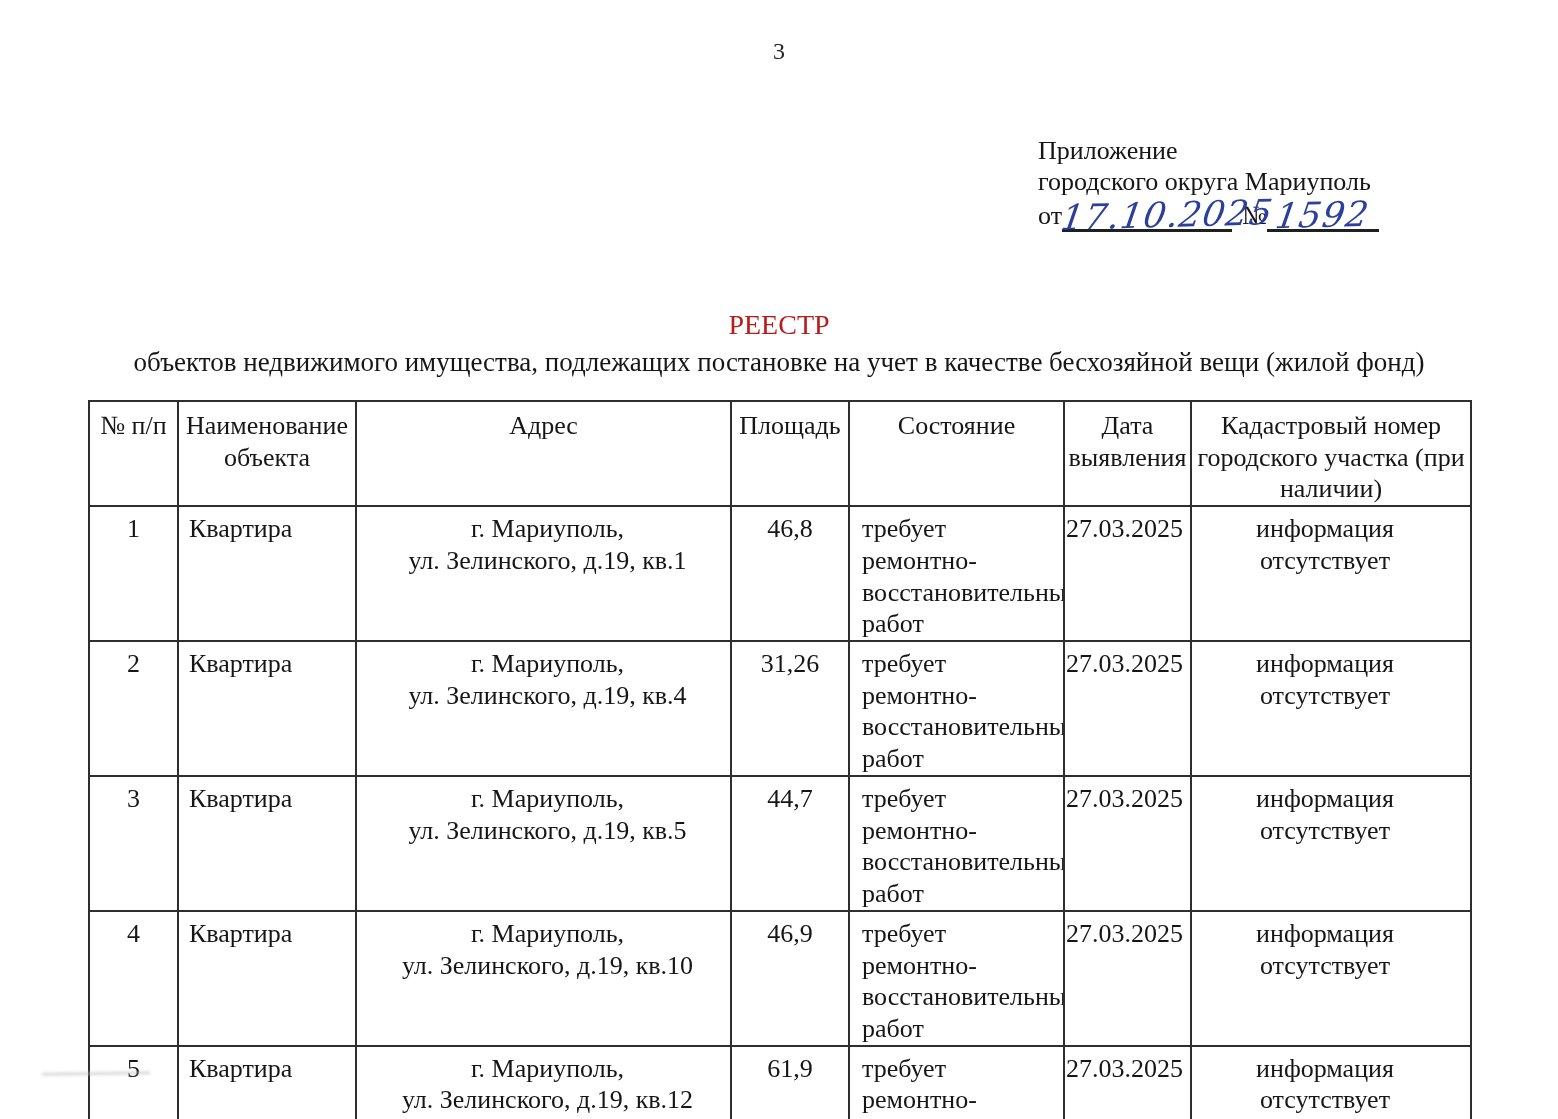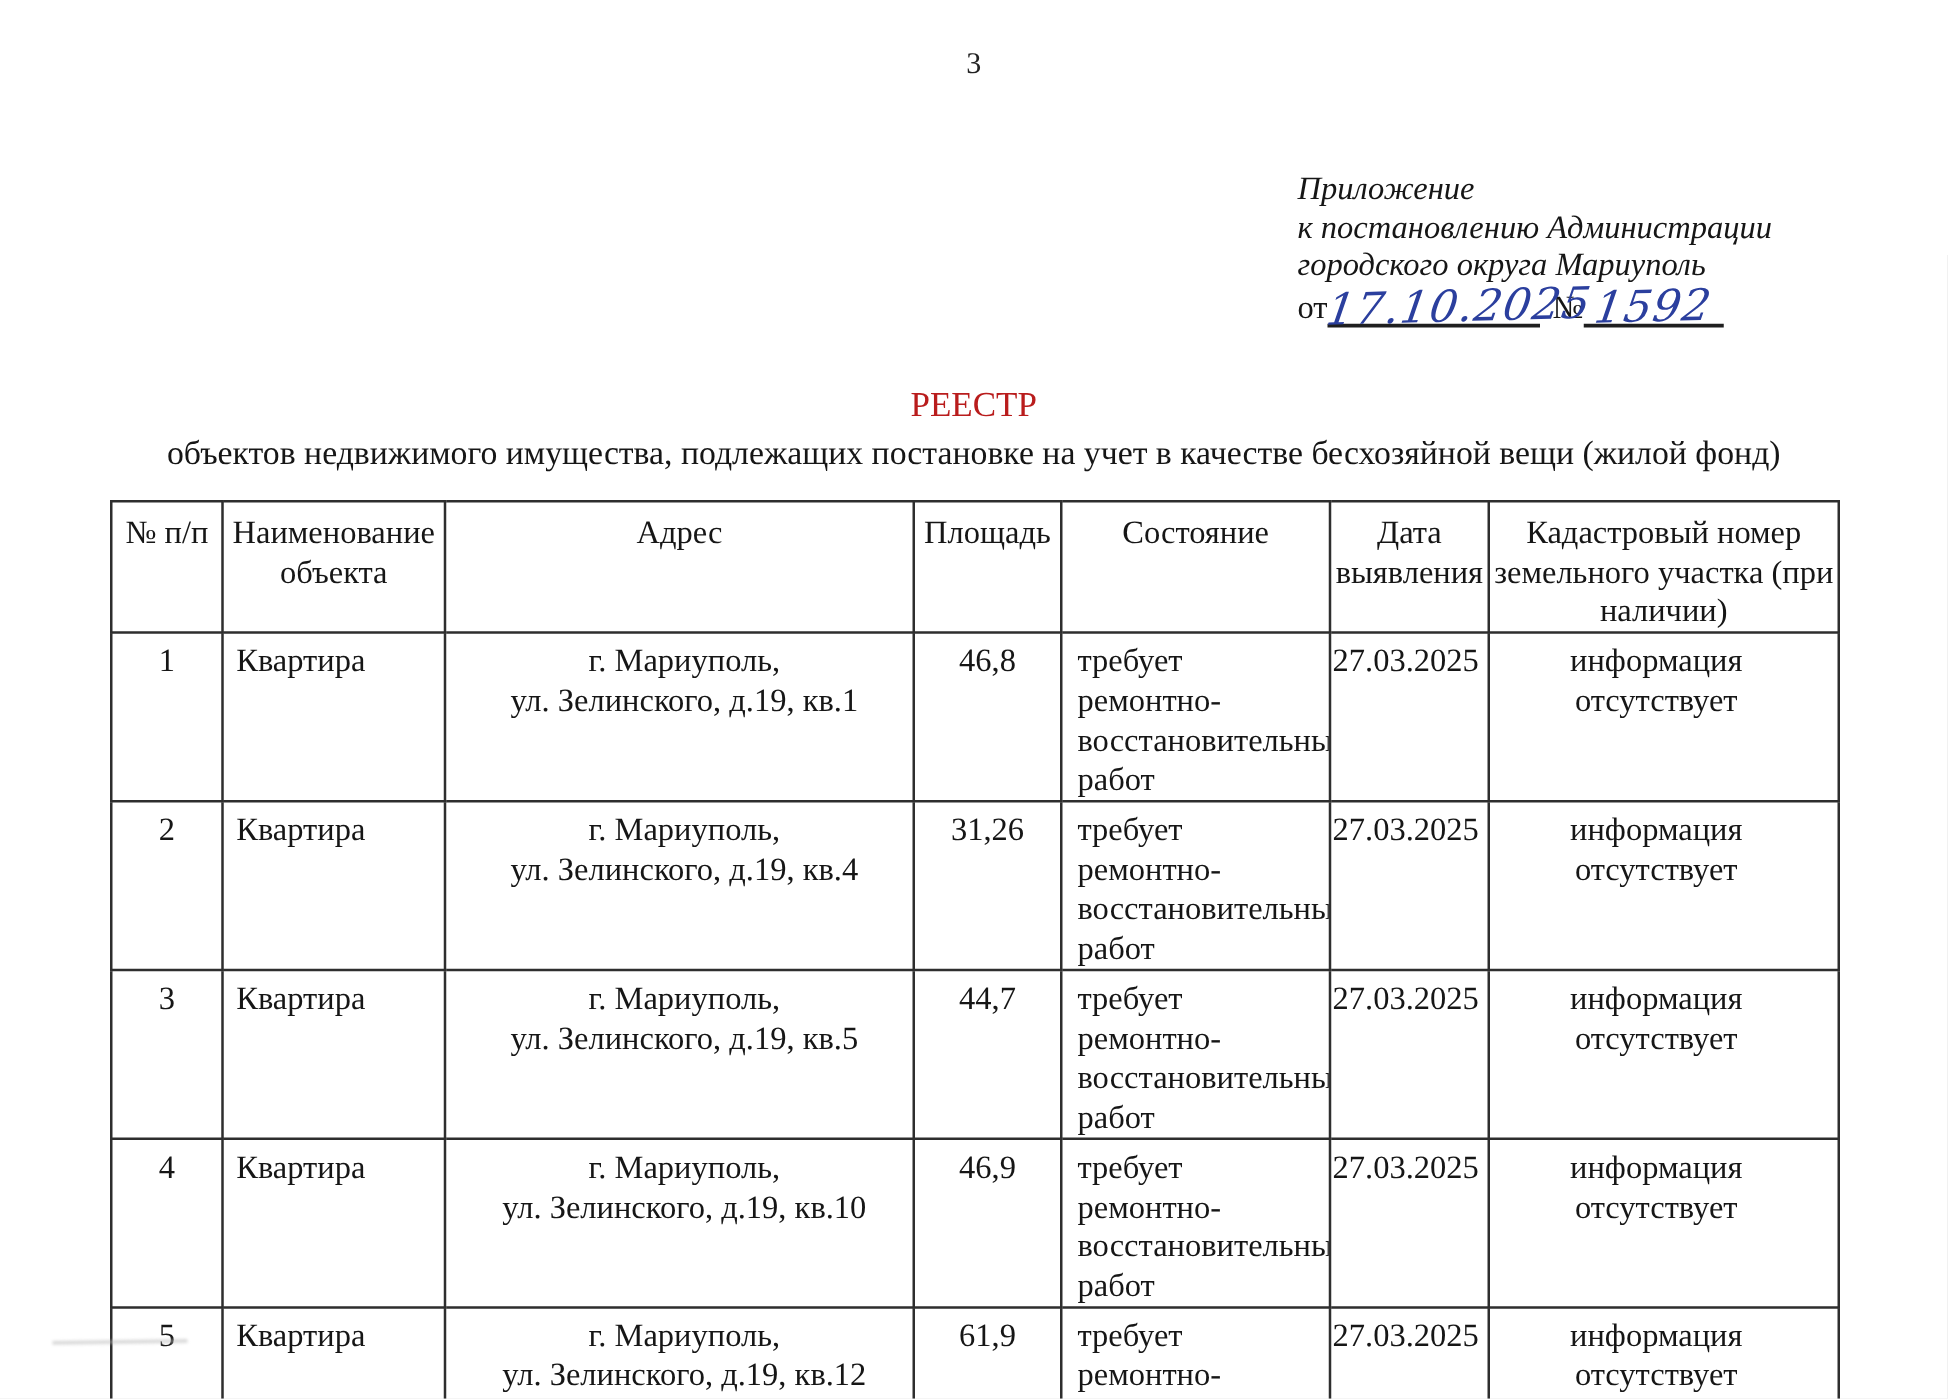--- a/index.html
+++ b/index.html
@@ -32,21 +32,21 @@
   
   .appendix {
     position: absolute;
     top: 136px;
     left: 1038px;
     width: 470px;
     font-size: 26px;
     line-height: 30.5px;
     color: #161616;
   }
-  .appendix-line { display: block; font-style: italic; }
+  .appendix-line { display: block; }
   .sig-row {
     margin-top: 2px;
     white-space: nowrap;
   }
   .blank {
     display: inline-block;
     border-bottom: 3px solid #1f1f1f;
     text-align: center;
     vertical-align: baseline;
     line-height: 26px;
@@ -138,21 +138,20 @@
 </style>
 </head>
 <body>
 
 <div class="page">
 
   <div class="page-number">3</div>
 
   <div class="appendix">
     <span class="appendix-line">Приложение</span>
-    <span class="appendix-line">к постановлению Администрации</span>
     <span class="appendix-line">городского округа Мариуполь</span>
     <div class="sig-row">
       <span>от</span><span class="blank blank-date"><span class="hand">17.10.2025</span></span><span>№</span><span class="blank blank-num"><span class="hand">1592</span></span>
     </div>
   </div>
 
   <div class="doc-title">РЕЕСТР</div>
   <div class="doc-subtitle">объектов недвижимого имущества, подлежащих постановке на учет в качестве бесхозяйной вещи (жилой фонд)</div>
 
   <table class="registry">
@@ -166,21 +165,21 @@
       <col style="width:280px">
     </colgroup>
     <thead>
       <tr style="height:101px">
         <th>№ п/п</th>
         <th class="h-name">Наименование объекта</th>
         <th>Адрес</th>
         <th>Площадь</th>
         <th>Состояние</th>
         <th>Дата выявления</th>
-        <th>Кадастровый номер земельного участка (при наличии)</th>
+        <th>Кадастровый номер городского участка (при наличии)</th>
       </tr>
     </thead>
     <tbody>
       <tr style="height:88px">
         <td class="c-num">1</td>
         <td class="c-name">Квартира</td>
         <td class="c-addr">
             <span class="addr-line">г. Мариуполь,</span>
             <span class="addr-line">ул. Зелинского, д.19, кв.1</span>
           </td>

